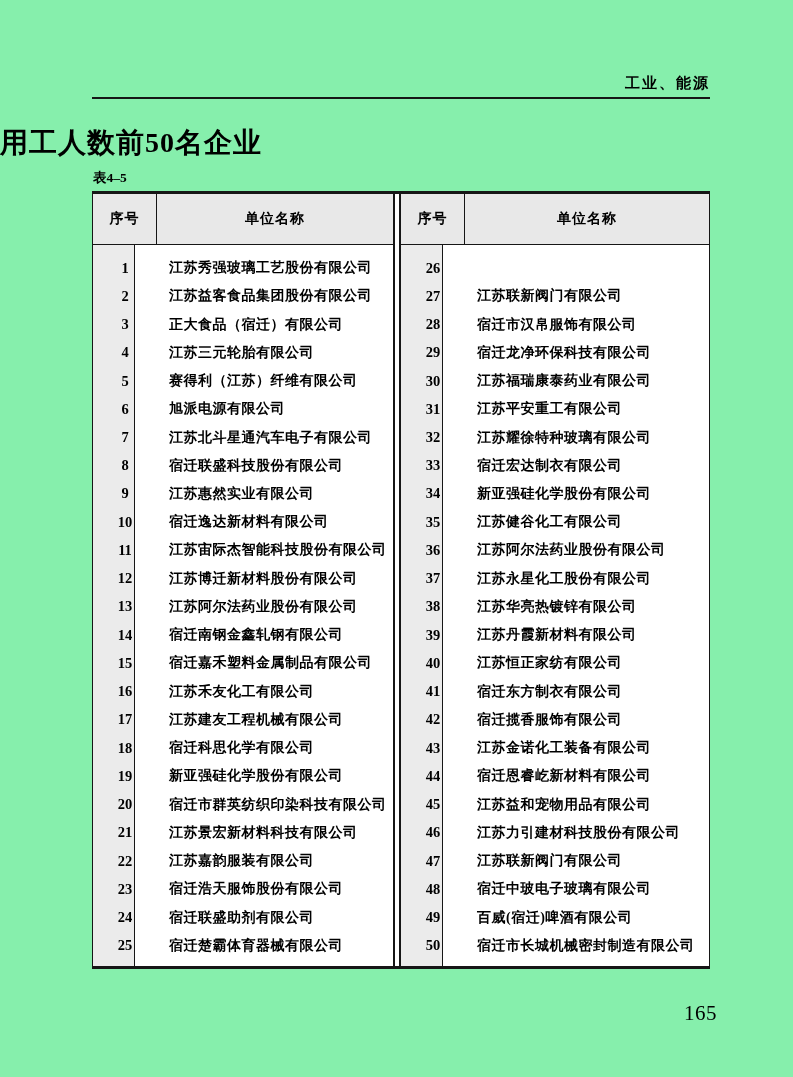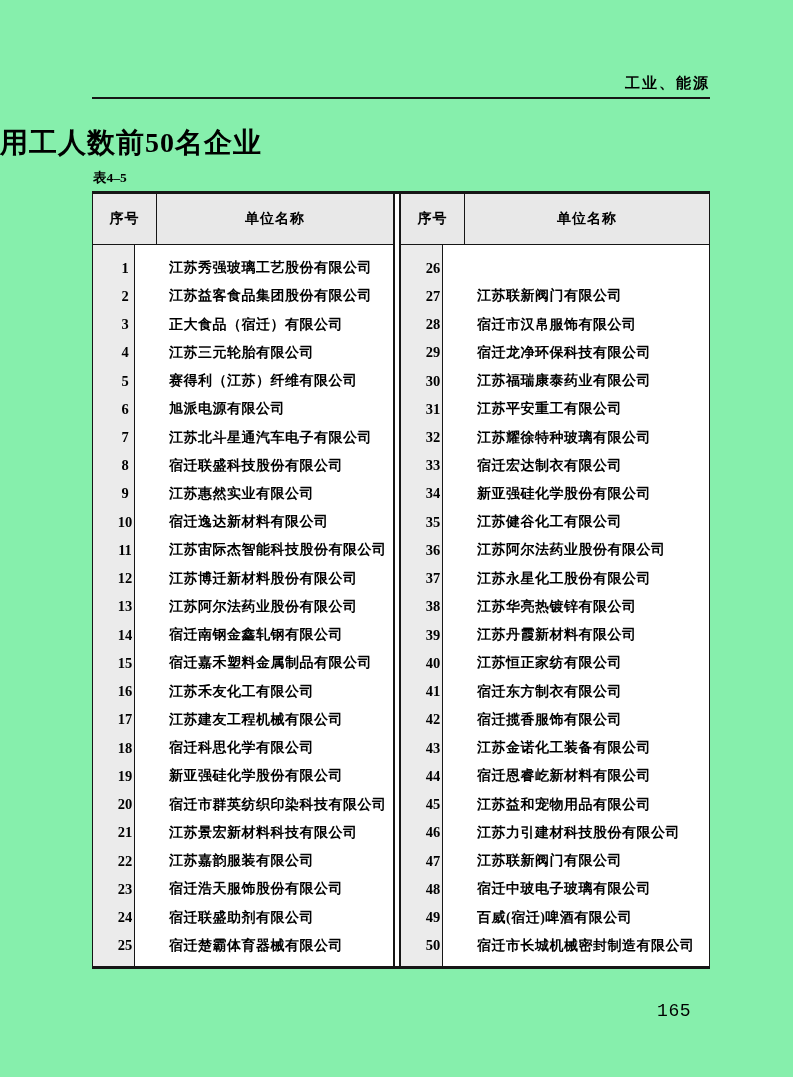--- a/index.html
+++ b/index.html
@@ -132,24 +132,23 @@
   }
   .row {
     flex: 1;
     display: flex;
     align-items: center;
     position: relative;
   }
   .page-number {
     position: absolute;
     top: 1001px;
-    right: 102px;
-    font-size: 18px;
+    right: 76px;
+    font-size: 21px;
     letter-spacing: 0.5px;
-    font-family: Liberation Mono, monospace;
   }
 </style>
 </head>
 <body>
 
 <div class="page">
 
   <div class="top-header">
     <span>工业、能源</span>
   </div>

